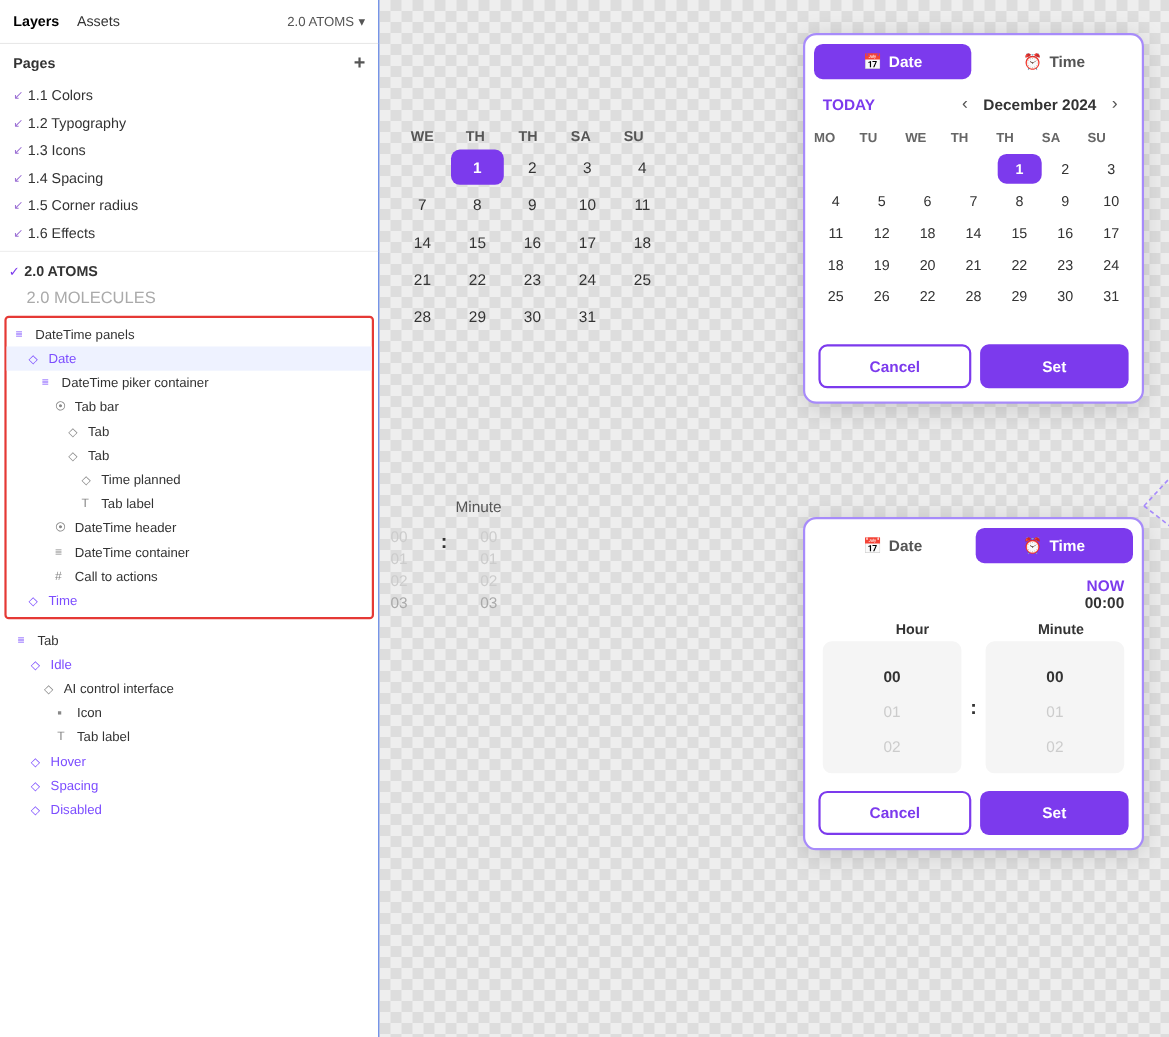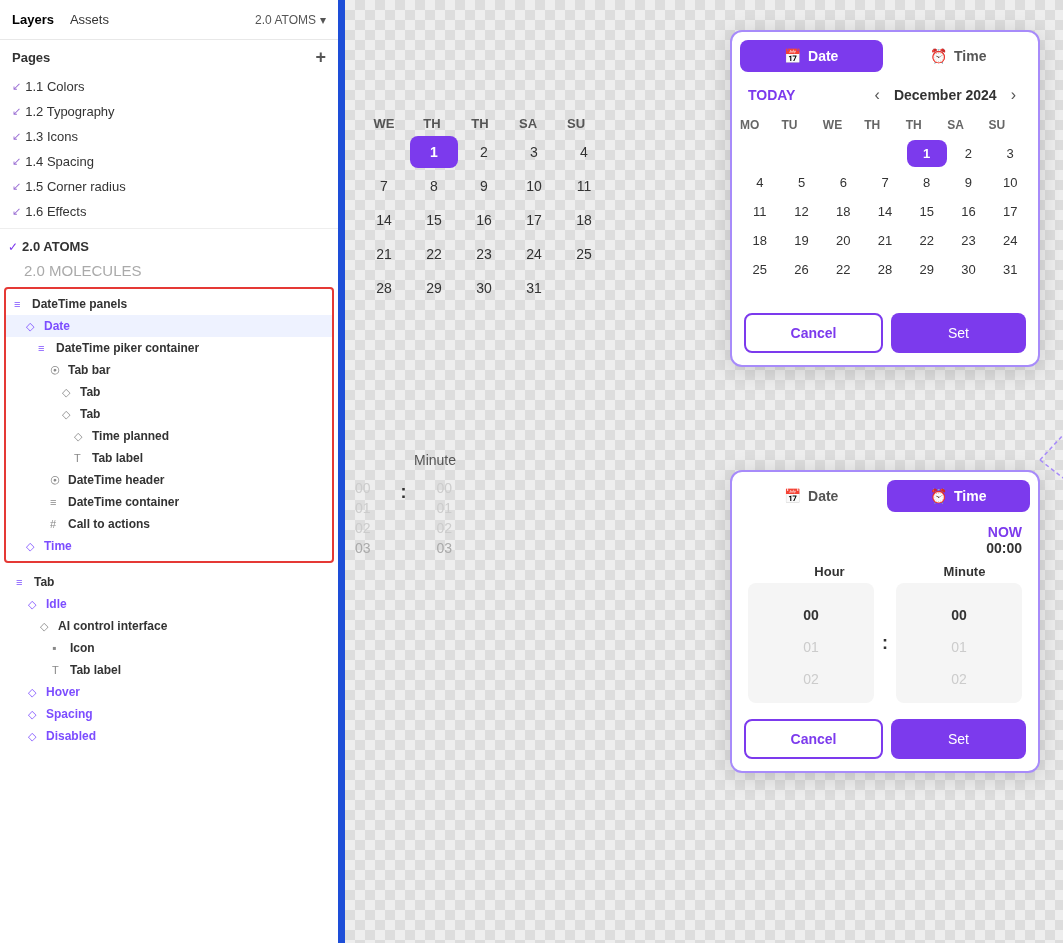--- a/index.html
+++ b/index.html
@@ -2,21 +2,21 @@
 <html><head>
   <meta charset="utf-8">
   <style>
     * { box-sizing: border-box; margin: 0; padding: 0; }
     body { font-family: -apple-system, BlinkMacSystemFont, 'Segoe UI', sans-serif; background: #e8e8e8; display: flex; width: 1063px; height: 943px; overflow: hidden; }
 
     
     .left-panel {
       width: 345px;
       background: #fff;
-      border-right: 7px solid #1d4ed8;
+      border-right: 1px solid #1d4ed8;
       display: flex;
       flex-direction: column;
       height: 100%;
       overflow: hidden;
     }
 
     .header-bar {
       display: flex;
       align-items: center;
       padding: 0 12px;
@@ -110,21 +110,21 @@
     .layer-indent-5 { padding-left: 68px; }
 
     .layer-icon {
       font-size: 11px;
       color: #7c4dff;
       min-width: 14px;
     }
     .layer-icon.purple { color: #7c4dff; }
     .layer-icon.gray { color: #888; }
 
-    .layer-text { font-size: 12px; color: #333; font-weight: bold; }
+    .layer-text { font-size: 12px; color: #333; }
     .layer-text.purple { color: #7c4dff; }
 
     
     .right-panel {
       flex: 1;
       background: repeating-conic-gradient(#ddd 0% 25%, #eee 0% 50%) 0 0 / 20px 20px;
       position: relative;
       overflow: hidden;
     }
 
@@ -276,21 +276,21 @@
     }
 
     .btn-set {
       flex: 1;
       padding: 10px;
       background: #7c3aed;
       color: #fff;
       border: none;
       border-radius: 8px;
       font-size: 14px;
-      font-weight: 400;
+      font-weight: 700;
       cursor: pointer;
     }
 
     
     .time-now-row {
       display: flex;
       justify-content: space-between;
       align-items: flex-end;
       padding: 12px 16px 8px;
       flex-direction: column;

